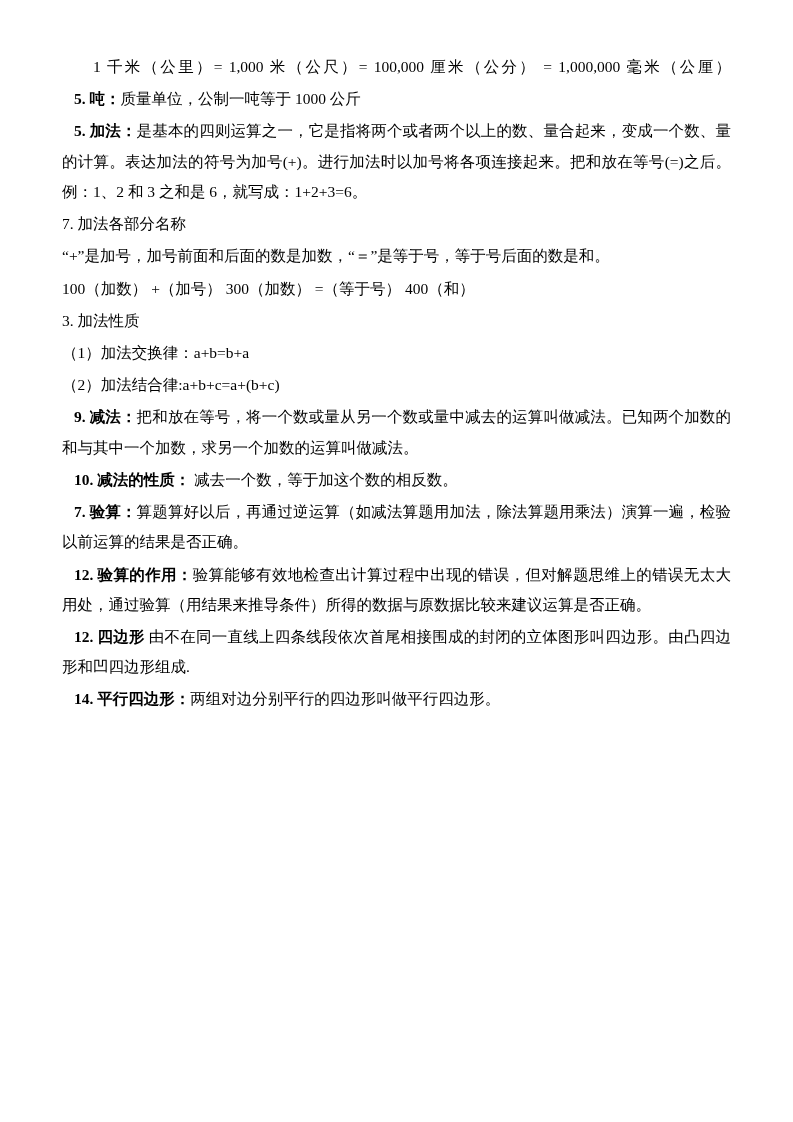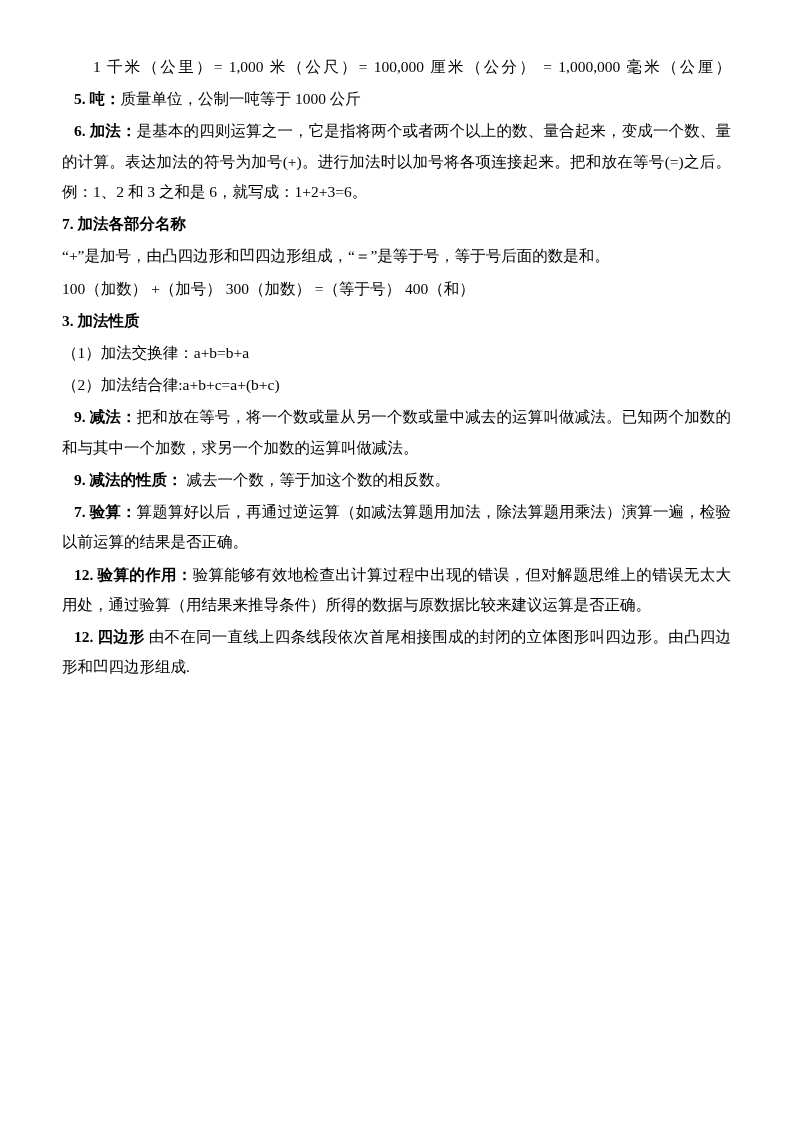--- a/index.html
+++ b/index.html
@@ -34,21 +34,21 @@
     margin-bottom: 2px;
   }
   .indent2 {
     text-indent: 2em;
   }
   .lead {
     font-weight: bold;
     margin-left: 12px;
   }
   .heading {
-    font-weight: bold;
+    font-weight: normal;
     margin-bottom: 2px;
   }
   .justify-spread {
     text-align: justify;
     text-align-last: justify;
   }
   .normal-text { font-weight: normal; }
 </style>
 </head>
 <body>
@@ -58,29 +58,29 @@
 
     <p class="para indent2 justify-spread">
       <span>1 千米（公里）= 1,000 米（公尺）= 100,000 厘米（公分） = 1,000,000 毫米（公厘）</span>
     </p>
 
     <p class="para">
       <span class="lead">5. 吨：</span><span class="normal-text">质量单位，公制一吨等于 1000 公斤</span>
     </p>
 
     <p class="para">
-      <span class="lead">6. 加法：</span><span class="normal-text">是基本的四则运算之一，它是指将两个或者两个以上的数、量合起来，变成一个数、量的计算。表达加法的符号为加号(+)。进行加法时以加号将各项连接起来。把和放在等号(=)之后。 例：1、2 和 3 之和是 6，就写成：1+2+3=6。</span>
+      <span class="lead">5. 加法：</span><span class="normal-text">是基本的四则运算之一，它是指将两个或者两个以上的数、量合起来，变成一个数、量的计算。表达加法的符号为加号(+)。进行加法时以加号将各项连接起来。把和放在等号(=)之后。 例：1、2 和 3 之和是 6，就写成：1+2+3=6。</span>
     </p>
 
     <p class="para heading">
       <span>7. 加法各部分名称</span>
     </p>
 
     <p class="para">
-      <span>“+”是加号，由凸四边形和凹四边形组成，“＝”是等于号，等于号后面的数是和。</span>
+      <span>“+”是加号，加号前面和后面的数是加数，“＝”是等于号，等于号后面的数是和。</span>
     </p>
 
     <p class="para">
       <span>100（加数） +（加号） 300（加数） =（等于号） 400（和）</span>
     </p>
 
     <p class="para heading">
       <span>3. 加法性质</span>
     </p>
 
@@ -90,30 +90,33 @@
 
     <p class="para">
       <span>（2）加法结合律:a+b+c=a+(b+c)</span>
     </p>
 
     <p class="para">
       <span class="lead">9. 减法：</span><span class="normal-text">把和放在等号，将一个数或量从另一个数或量中减去的运算叫做减法。已知两个加数的和与其中一个加数，求另一个加数的运算叫做减法。</span>
     </p>
 
     <p class="para">
-      <span class="lead">9. 减法的性质：</span><span class="normal-text"> 减去一个数，等于加这个数的相反数。</span>
+      <span class="lead">10. 减法的性质：</span><span class="normal-text"> 减去一个数，等于加这个数的相反数。</span>
     </p>
 
     <p class="para">
       <span class="lead">7. 验算：</span><span class="normal-text">算题算好以后，再通过逆运算（如减法算题用加法，除法算题用乘法）演算一遍，检验以前运算的结果是否正确。</span>
     </p>
 
     <p class="para">
       <span class="lead">12. 验算的作用：</span><span class="normal-text">验算能够有效地检查出计算过程中出现的错误，但对解题思维上的错误无太大用处，通过验算（用结果来推导条件）所得的数据与原数据比较来建议运算是否正确。</span>
     </p>
 
     <p class="para">
       <span class="lead">12. 四边形</span><span class="normal-text"> 由不在同一直线上四条线段依次首尾相接围成的封闭的立体图形叫四边形。由凸四边形和凹四边形组成.</span>
     </p>
 
+    <p class="para">
+      <span class="lead">14. 平行四边形：</span><span class="normal-text">两组对边分别平行的四边形叫做平行四边形。</span>
+    </p>
 
   </div>
 </div>
 
 </body></html>

